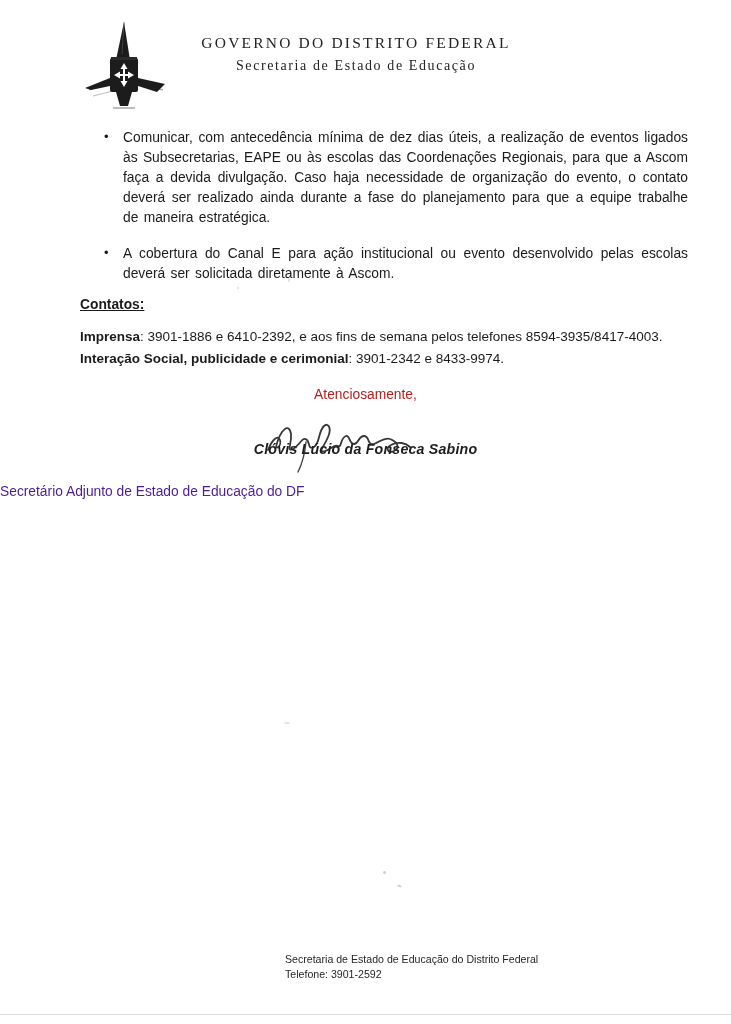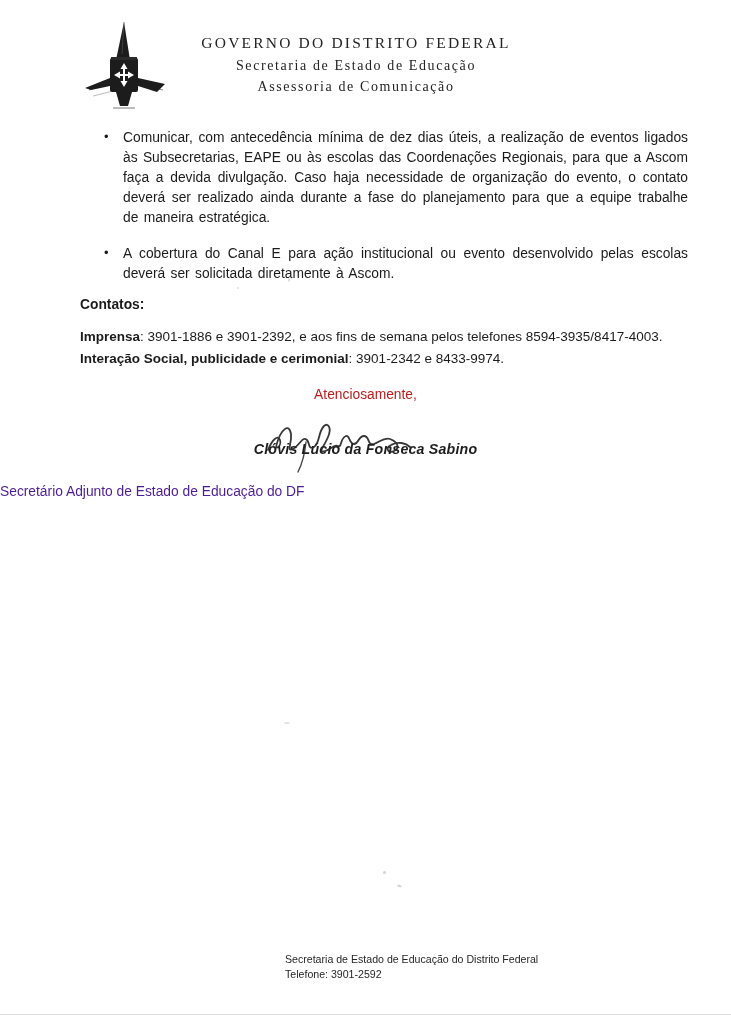--- a/index.html
+++ b/index.html
@@ -30,21 +30,21 @@
     position:relative;
     padding-left:19px;
     text-align:justify;
     font-size:13.8px;line-height:20px;
     color:#1b1b1b;
     margin-bottom:16px;
     word-spacing:1.5px;
   }
   .bullet-marker{position:absolute;left:0;top:-1px;font-size:13px;}
   
-  .contacts-heading{position:absolute;left:80px;top:297px;font-size:13.8px;font-weight:bold;color:#1b1b1b;}
+  .contacts-heading{position:absolute;left:80px;top:297px;font-size:13.8px;font-weight:bold;color:#1b1b1b;text-decoration:underline;}
   .contact-lines{position:absolute;left:80px;top:326px;width:610px;font-size:13.5px;line-height:22px;color:#1b1b1b;}
   .contact-lines b{font-weight:bold;}
   
   .salutation{position:absolute;left:0;top:387px;width:731px;text-align:center;font-size:13.8px;color:#b91c1c;}
   .sig-scribble{position:absolute;left:262px;top:410px;width:152px;height:64px;pointer-events:none;z-index:3;}
   .sig-name{
     position:absolute;left:0;top:441px;width:731px;text-align:center;
     font-size:14.2px;font-weight:bold;font-style:italic;color:#1d1d1d;letter-spacing:.2px;
   }
   .sig-title{position:absolute;left:0;top:458px;width:731px;font-size:13.8px;color:#4c1d95;margin-top:26px;}
@@ -91,37 +91,36 @@
       <polygon points="55,58 82,64 74,72 55,66" fill="#1c1c1c"></polygon>
 
       <polygon points="33,72 49,72 45,86 37,86" fill="#1c1c1c"></polygon>
       <path d="M30,88 L52,88" stroke="#777" stroke-width="1"></path>
     </svg>
   </div>
 
   <div class="header-text">
     <div class="header-org">GOVERNO DO DISTRITO FEDERAL</div>
     <div class="header-dept">Secretaria de Estado de Educação</div>
-    <div class="header-office">Assessoria de Comunicação</div>
   </div>
 
   <div class="bullets">
     <div class="bullet-item">
       <span class="bullet-marker">•</span>
       <span>Comunicar, com antecedência mínima de dez dias úteis, a realização de eventos ligados às Subsecretarias, EAPE ou às escolas das Coordenações Regionais, para que a Ascom faça a devida divulgação. Caso haja necessidade de organização do evento, o contato deverá ser realizado ainda durante a fase do planejamento para que a equipe trabalhe de maneira estratégica.</span>
     </div>
     <div class="bullet-item">
       <span class="bullet-marker">•</span>
       <span>A cobertura do Canal E para ação institucional ou evento desenvolvido pelas escolas deverá ser solicitada diretamente à Ascom.</span>
     </div>
   </div>
 
   <div class="contacts-heading">Contatos:</div>
   <div class="contact-lines">
-    <div><b>Imprensa</b><span>: 3901-1886 e 3901-2392, e aos fins de semana pelos telefones 8594-3935/8417-4003.</span></div>
+    <div><b>Imprensa</b><span>: 3901-1886 e 6410-2392, e aos fins de semana pelos telefones 8594-3935/8417-4003.</span></div>
     <div><b>Interação Social, publicidade e cerimonial</b><span>: 3901-2342 e 8433-9974.</span></div>
   </div>
 
   <div class="salutation">Atenciosamente,</div>
 
   <svg class="sig-scribble" viewBox="0 0 152 64" xmlns="http://www.w3.org/2000/svg">
     <path d="M6,40 C10,30 16,24 18,30 C20,36 12,42 15,33 C19,20 27,12 29,24 C30,34 24,42 31,39 C39,34 40,26 45,30 C48,33 46,40 52,37 C58,33 56,22 62,16 C66,12 70,18 66,27 C62,37 55,43 63,41 C70,39 72,34 76,36 C80,38 78,28 84,26 C88,25 87,34 92,34 C97,34 96,26 102,26 C108,26 105,36 112,34 C118,32 122,27 128,29 C136,32 138,38 132,41 C126,44 123,38 129,35 C136,31 144,33 148,37" fill="none" stroke="#262626" stroke-width="1.8" stroke-linecap="round" stroke-linejoin="round" opacity="0.92"></path>
     <path d="M44,32 C43,42 41,52 36,62" fill="none" stroke="#262626" stroke-width="1.4" stroke-linecap="round" opacity="0.85"></path>
   </svg>
 

